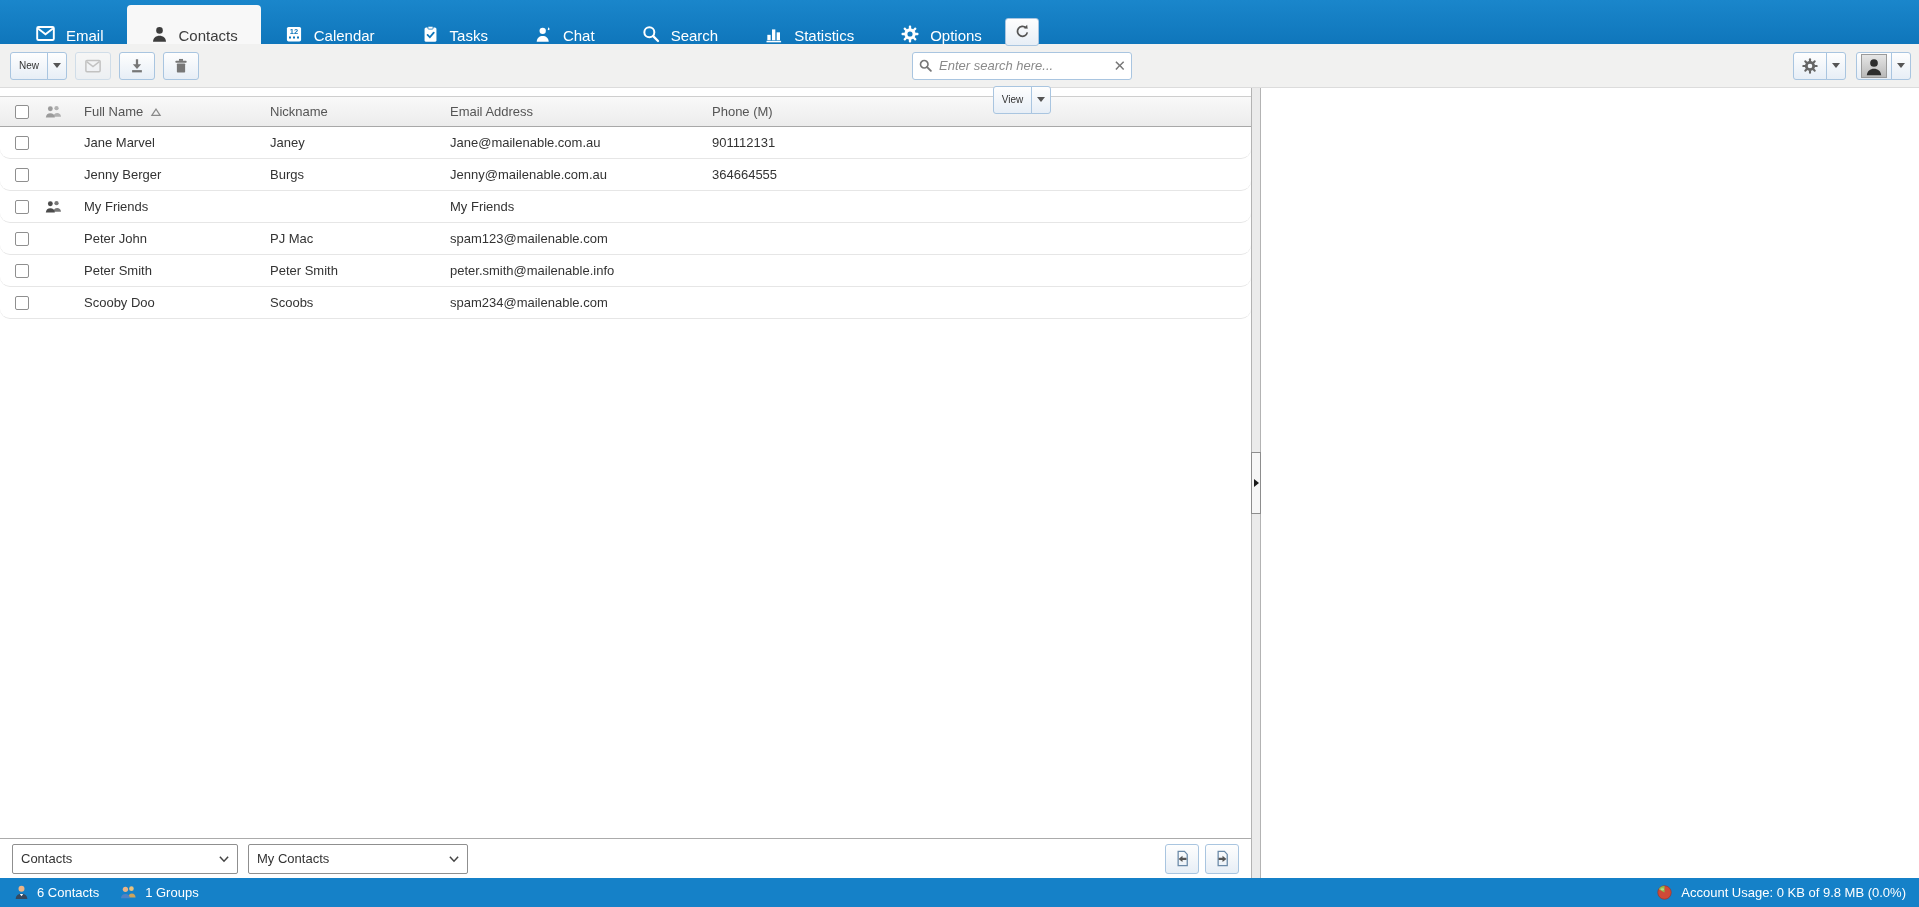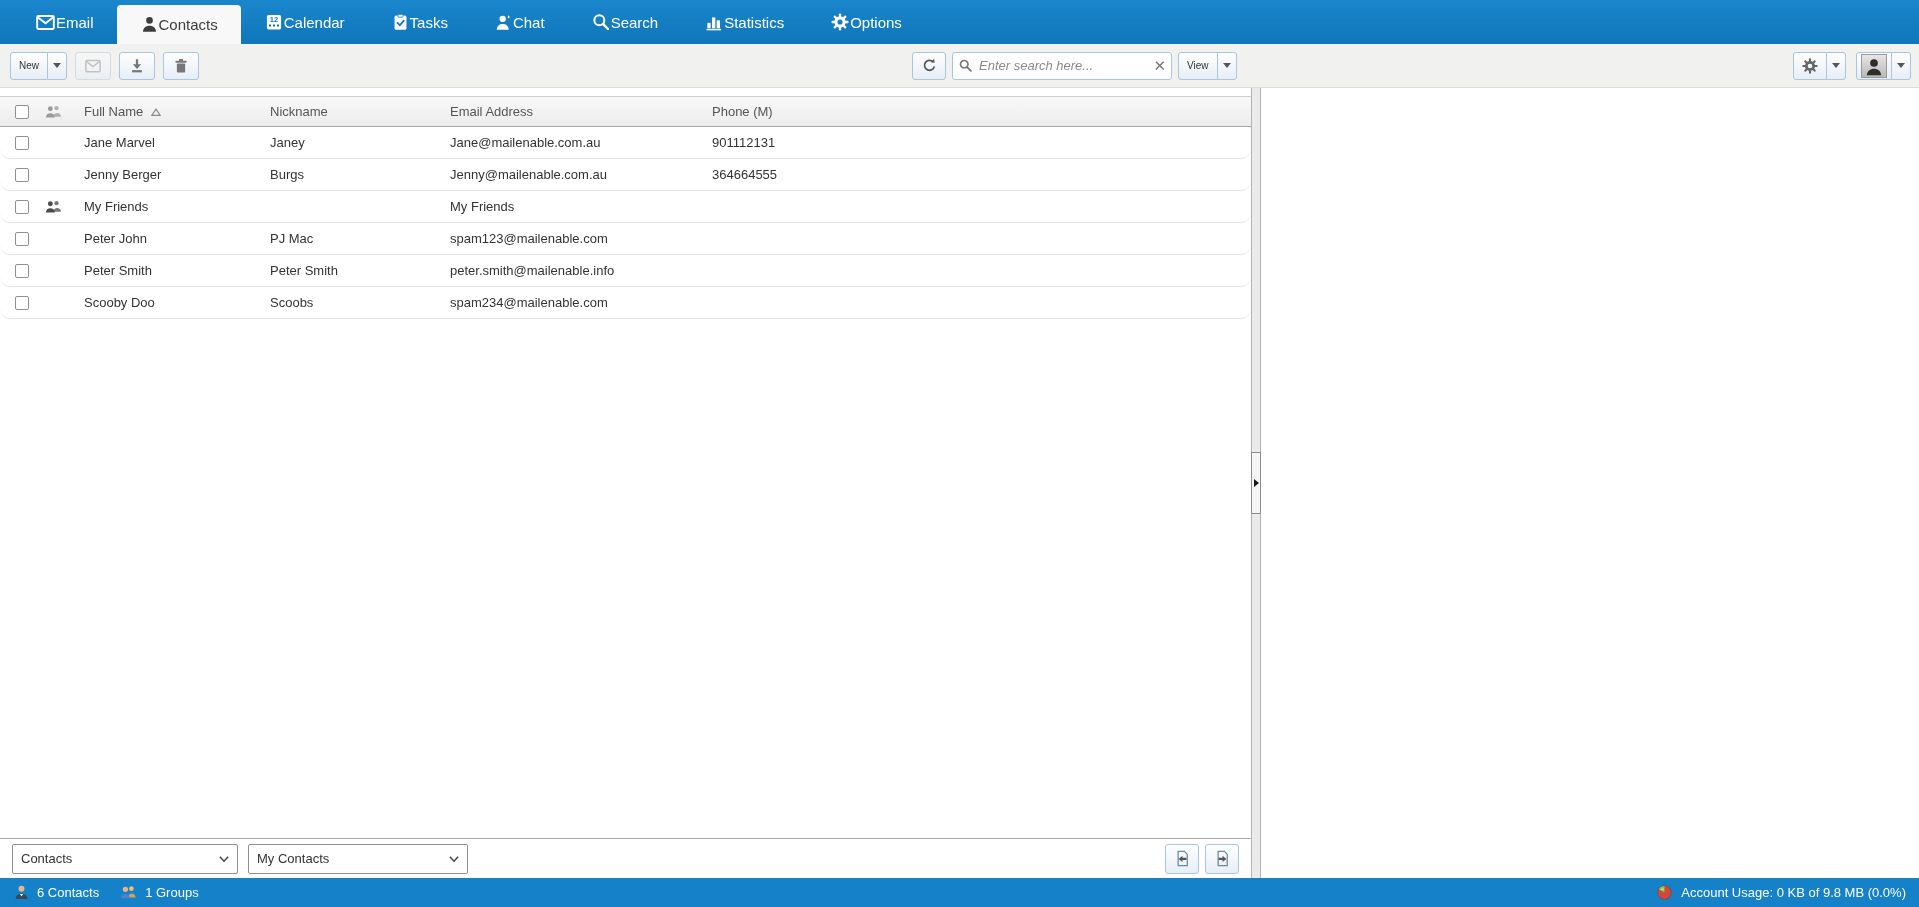--- a/index.html
+++ b/index.html
@@ -4,40 +4,40 @@
 <style>
   * { box-sizing: border-box; }
   html,body { margin:0; padding:0; background:#fff; }
   body { width:1919px; height:907px; overflow:hidden;
          font-family:"Liberation Sans", sans-serif; font-size:13px; color:#333; }
   #app { width:1919px; height:907px; display:flex; flex-direction:column; }
 
   
   .navbar { height:44px; flex:0 0 44px; background:linear-gradient(#1a86cb,#0f76bb);
             display:flex; align-items:stretch; padding-left:12px; }
-  .tab { display:flex; align-items:center; padding:0 23px; color:#fff;
+  .tab { display:flex; align-items:flex-end; gap:10px; padding:0 23px; color:#fff;
          font-size:15px; cursor:pointer; white-space:nowrap; }
   .tab .icn svg { display:block; }
   .tab.active { background:#f8f8f8; color:#3d3d3d; border-radius:4px 4px 0 0; margin-top:5px; }
   .icn { display:inline-flex; align-items:center; justify-content:center; }
 
   
   .toolbar { height:44px; flex:0 0 44px; background:#f1f1f0; border-bottom:1px solid #dcdcdc;
              position:relative; display:flex; align-items:center; }
   .tb-left { position:absolute; left:10px; display:flex; align-items:center; gap:8px; }
   .btn { height:28px; min-width:30px; padding:0 8px; background:linear-gradient(#fefefe,#e7eef6);
          border:1px solid #a9c5e0; border-radius:3px; display:inline-flex; align-items:center;
          justify-content:center; gap:4px; color:#333; font-size:10px; cursor:pointer; }
   .split { display:inline-flex; }
   .split .btn.mainpart { border-radius:3px 0 0 3px; }
   .split .btn.arrowpart { border-radius:0 3px 3px 0; margin-left:-1px; min-width:20px; padding:0; }
   .caret { width:0; height:0; border-left:4px solid transparent; border-right:4px solid transparent;
            border-top:5px solid #555; }
   .btn.disabled { opacity:.45; }
-  .tb-search { position:absolute; left:912px; display:flex; align-items:center; gap:6px; }
+  .tb-search { position:absolute; left:912px; display:flex; align-items:center; gap:6px;flex-direction:column; }
   .search-wrap { position:relative; width:220px; height:28px; }
   .search-wrap input { width:100%; height:100%; border:1px solid #a9c5e0; border-radius:3px;
                        padding:0 24px 0 26px; font-family:"Liberation Sans",sans-serif;
                        font-size:13px; color:#333; outline:none; }
   .search-wrap input::placeholder { color:#8a8a8a; font-style:italic; }
   .search-wrap .mag { position:absolute; left:6px; top:6px; color:#777; }
   .search-wrap .clear { position:absolute; right:6px; top:4px; color:#777; font-size:15px;
                         cursor:pointer; line-height:20px; }
   .tb-right { position:absolute; right:8px; display:flex; align-items:center; gap:10px; }
   .avatar-box { width:26px; height:24px; background:linear-gradient(#e6e6e6,#b9b9b9);

